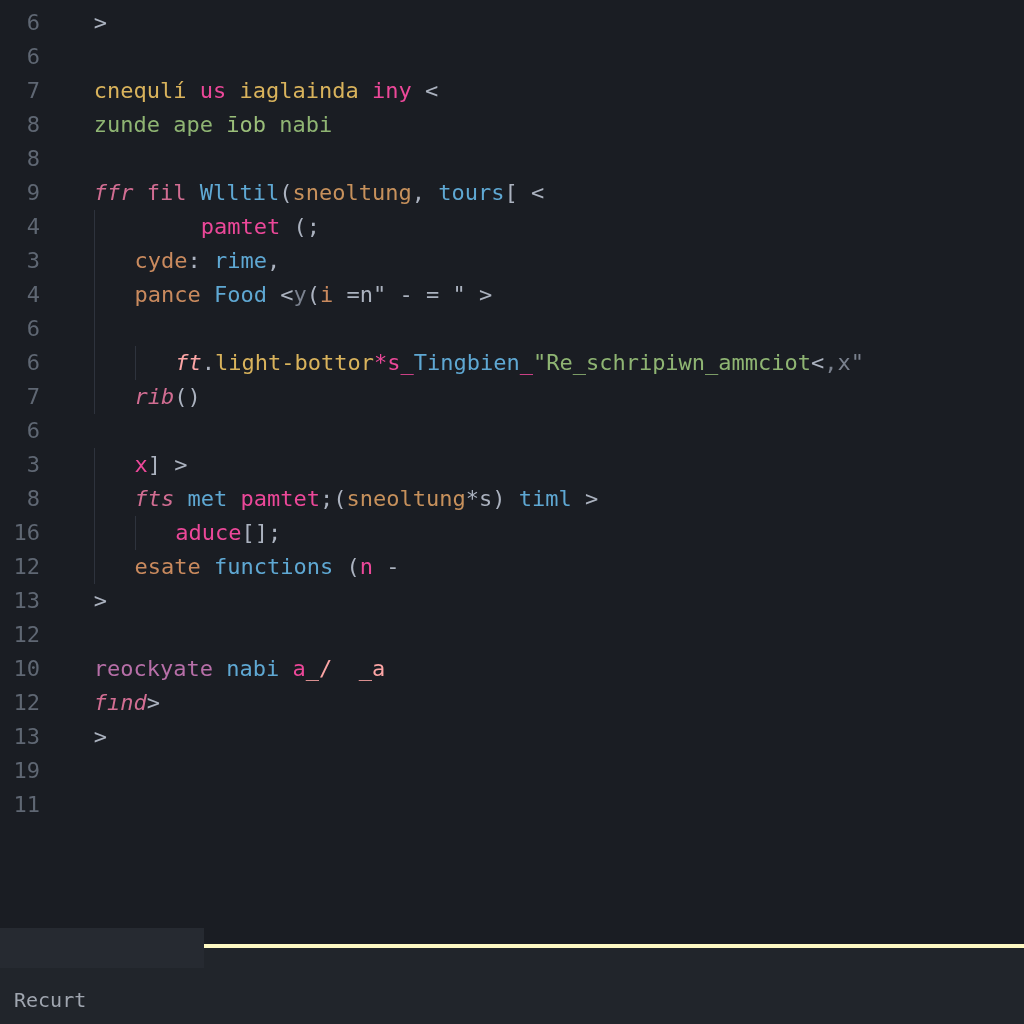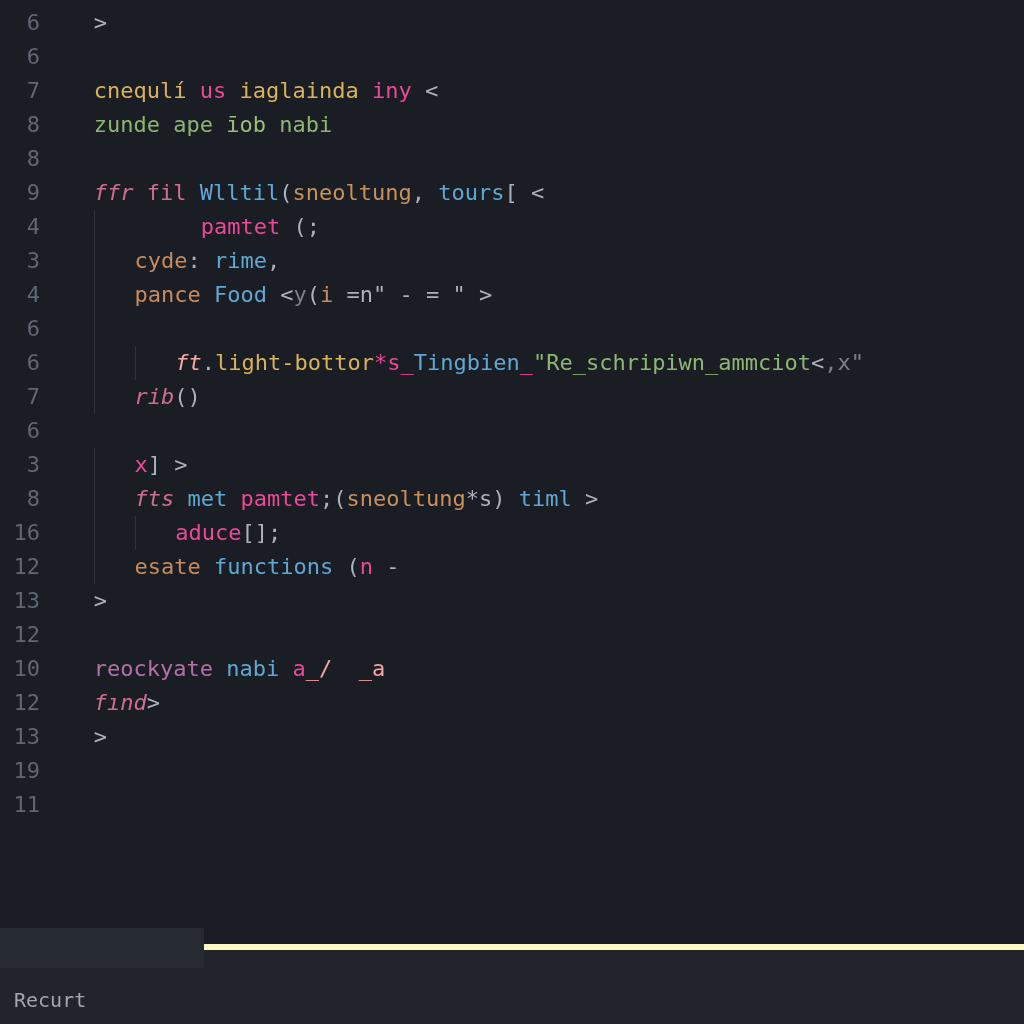--- a/index.html
+++ b/index.html
@@ -64,21 +64,21 @@
   .tk-string   { color: #8fb573; }      
   .tk-str2     { color: #9bbf7a; }
   .tk-comment  { color: #7a818e; }
   .tk-orange   { color: #c98a5e; }
   .tk-pale     { color: #fca5a5; }
   .tk-italic   { font-style: italic; }
 
   .status-bar {
     height: 80px;
     background: #21252b;
-    border-top: 6px solid #fef9c3;
+    border-top: 4px solid #fef9c3;
     display: flex;
     align-items: flex-end;
     padding: 0 0 10px 14px;
     color: #a0a6b0;
     font-size: 20px;
   }
   .status-tab {
     background: #262a31;
     padding: 6px 200px 6px 4px;
     height: 40px;

